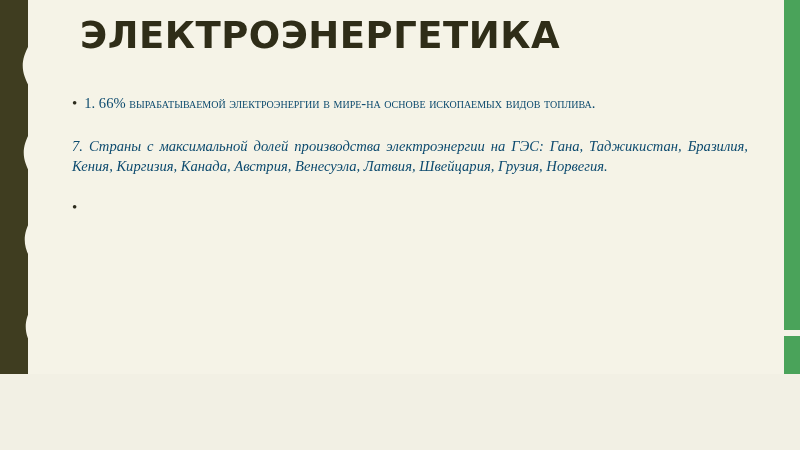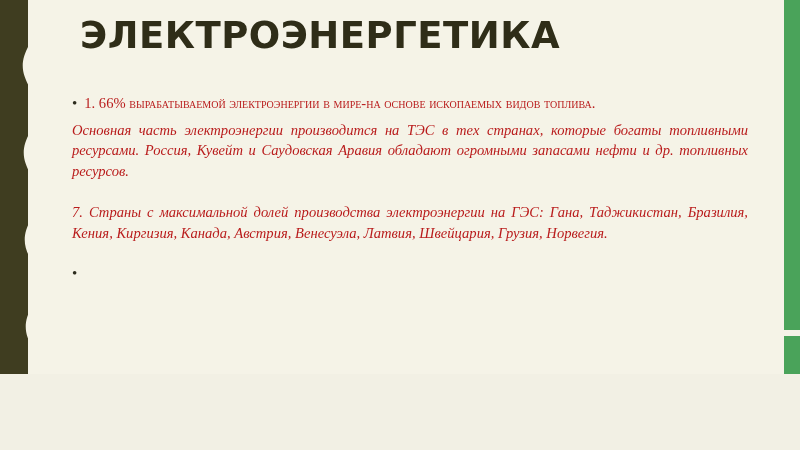--- a/index.html
+++ b/index.html
@@ -77,21 +77,21 @@
   }
 
   .body-area {
     position: absolute;
     left: 72px;
     top: 93px;
     width: 676px;
   }
 
   .para {
-    color: #b91c1c;
+    color: #0c4a6e;
     font-size: 14.6px;
     line-height: 1.42;
     margin: 0 0 4px 0;
     text-align: justify;
   }
   .para.italic {
     font-style: italic;
   }
   .bullet-row {
     display: flex;
@@ -131,21 +131,20 @@
 
   <div class="title">ЭЛЕКТРОЭНЕРГЕТИКА</div>
 
   <div class="body-area">
 
     <div class="bullet-row">
       <span class="bullet-dot">•</span>
       <span class="bullet-text para small-caps-num">1. 66% вырабатываемой электроэнергии в мире-на основе ископаемых видов топлива.</span>
     </div>
 
-    <p class="para italic">Основная часть электроэнергии производится на ТЭС в тех странах, которые богаты топливными ресурсами. Россия, Кувейт и Саудовская Аравия обладают огромными запасами нефти и др. топливных ресурсов.</p>
 
     <div class="spacer-md"></div>
 
     <p class="para italic">7. Страны с максимальной долей производства электроэнергии на ГЭС:  Гана, Таджикистан,  Бразилия, Кения, Киргизия, Канада, Австрия, Венесуэла, Латвия, Швейцария, Грузия, Норвегия.</p>
 
     <div class="spacer-md"></div>
 
     <div class="bullet-row">
       <span class="bullet-dot">•</span>
     </div>

